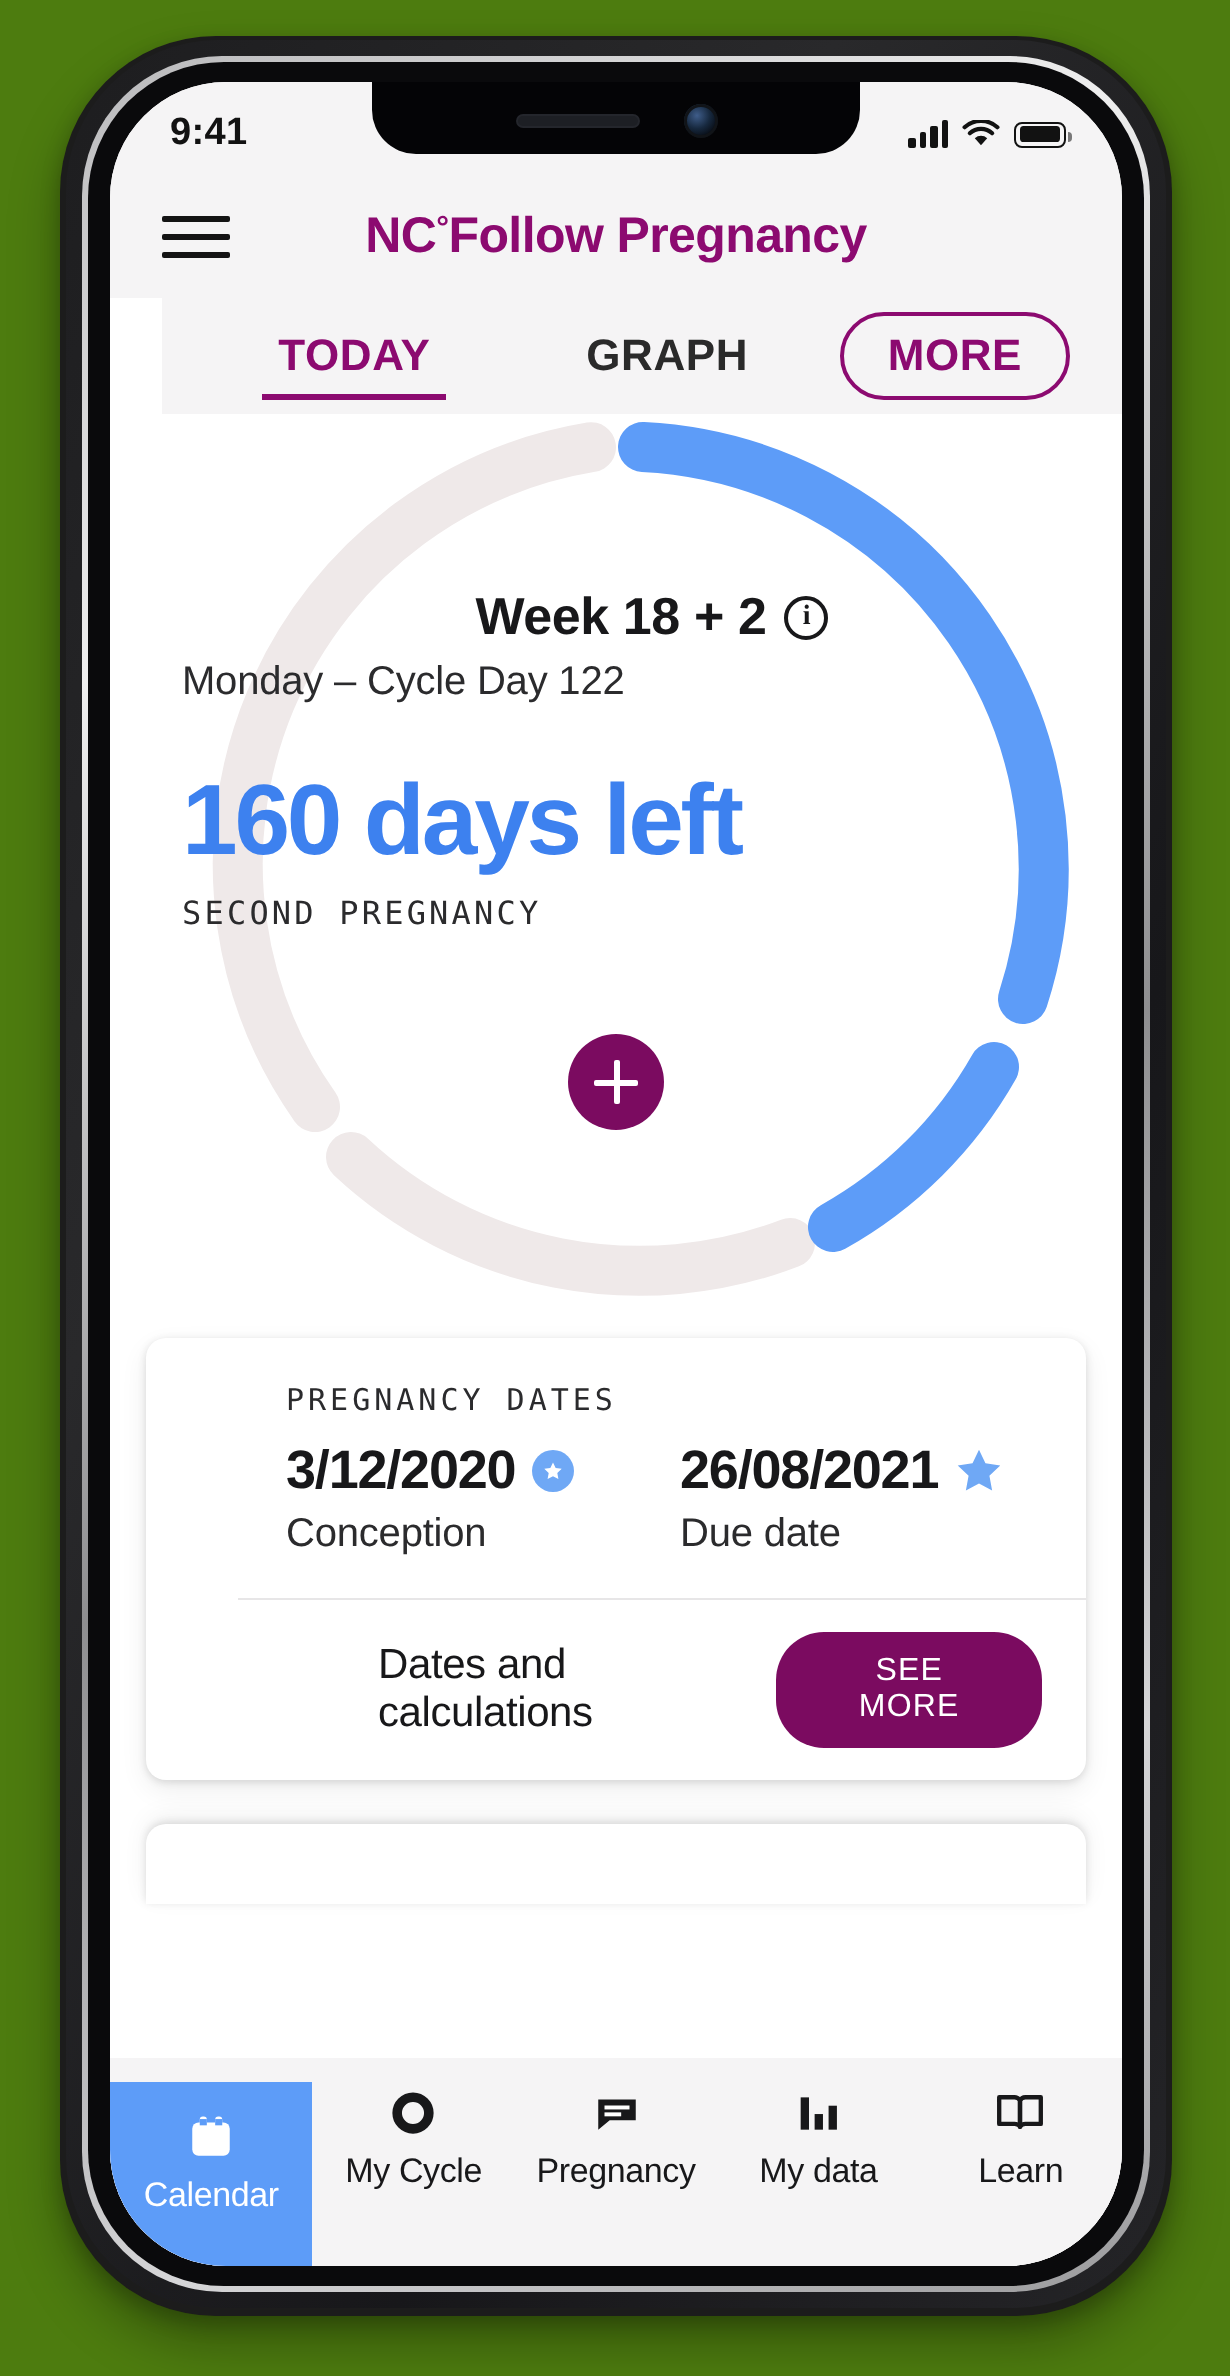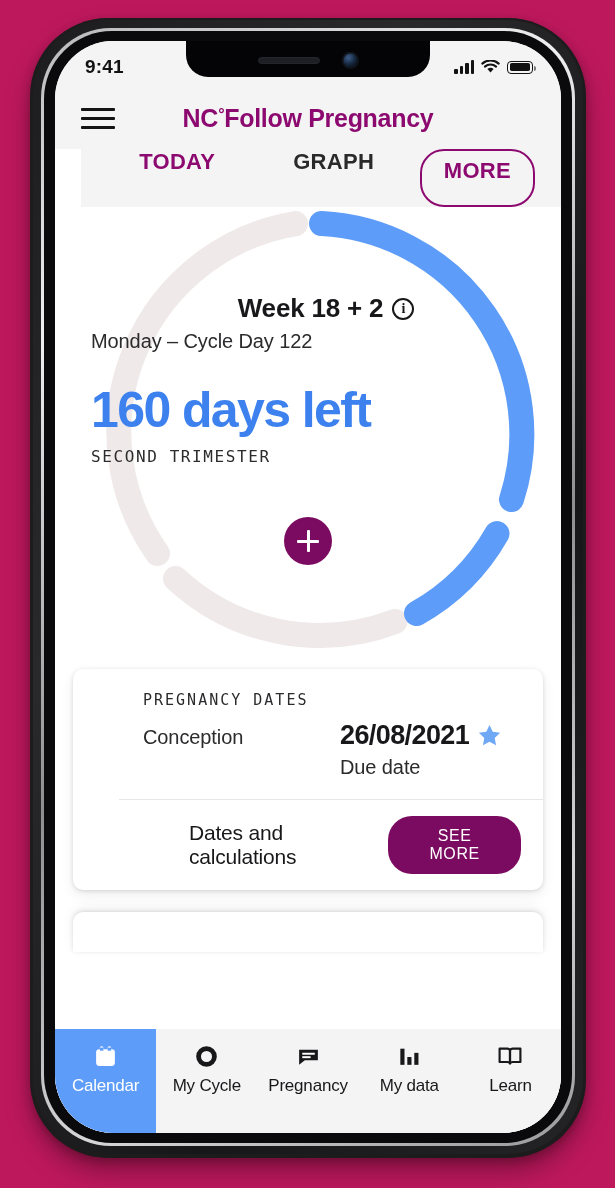--- a/index.html
+++ b/index.html
@@ -11,21 +11,21 @@
     overflow: hidden;
     background: #ffffff;
     font-family: "Liberation Sans", sans-serif;
   }
 
   
   .stage {
     position: relative;
     width: 615px;
     height: 1188px;
-    background: #be185d;
+    background: #4d7c0f;
   }
 
   .phone-shadow {
     position: absolute;
     left: 30px;
     top: 18px;
     width: 556px;
     height: 1140px;
     border-radius: 78px;
     background: #1c1c1c;
@@ -184,20 +184,21 @@
   }
   .brand .nc { font-weight: bold; }
   .brand .deg { font-size: 16px; vertical-align: 7px; font-weight: bold; }
   .brand .rest { font-weight: bold; }
 
   
   .tabs {
     background: #f5f4f5;
     height: 58px;
     display: flex;
+    align-items: center;
     padding: 0 26px;
     gap: 16px;
     margin-left: 26px;
   }
   .tab {
     flex: 1;
     text-align: center;
     font-size: 22px;
     font-weight: bold;
     letter-spacing: 0.3px;
@@ -428,20 +429,21 @@
     display: flex;
     flex-direction: column;
     align-items: center;
     gap: 7px;
     cursor: pointer;
     color: #18181a;
   }
   .nav-item.active {
     background: #5D9CF8;
     color: #ffffff;
+    margin-top: 12px;
   }
   .nav-label {
     font-size: 17px;
     letter-spacing: -0.2px;
   }
   .nav-icon { height: 26px; display: flex; align-items: center; justify-content: center; }
   .nav-icon svg { display: block; }
 </style>
 </head>
 <body>
@@ -511,34 +513,42 @@
                    A 211 211 0 0 1 361.5 406.5" stroke="#5D9CF8" stroke-width="25" fill="none" stroke-linecap="round"></path>
         </svg>
 
         <div class="ring-center">
           <div class="week-line">
             <span>Week 18 + 2</span>
             <span class="info-icon">i</span>
           </div>
           <div class="sub-line">Monday – Cycle Day 122</div>
           <div class="days-left">160 days left</div>
-          <div class="trimester">SECOND TRIMESTER</div>
+          <div class="trimester">SECOND PREGNANCY</div>
         </div>
 
         <button class="plus-btn"></button>
       </div>
 
       <div class="cards">
 
         <div class="card">
           <div class="card-top">
             <div class="card-kicker">PREGNANCY DATES</div>
             <div class="dates-row">
 
               <div class="date-col">
+                <div class="date-value">
+                  <span>3/12/2020</span>
+                  <span class="badge-star">
+                    <svg width="11" height="11" viewBox="0 0 24 24">
+                        <path d="M12 2.6l2.9 6.1 6.6.9-4.8 4.6 1.2 6.6L12 17.7 6.1 20.8l1.2-6.6L2.5 9.6l6.6-.9z" fill="#ffffff"></path>
+                      </svg>
+                  </span>
+                </div>
                 <div class="date-label">Conception</div>
               </div>
 
               <div class="date-col">
                 <div class="date-value">
                   <span>26/08/2021</span>
                   <svg class="plain-star" width="25" height="25" viewBox="0 0 24 24">
                     <path d="M12 1.8l3.1 6.5 7.1 1-5.2 5 1.3 7.1L12 18l-6.3 3.4 1.3-7.1-5.2-5 7.1-1z" fill="#6FA8F5"></path>
                   </svg>
                 </div>

